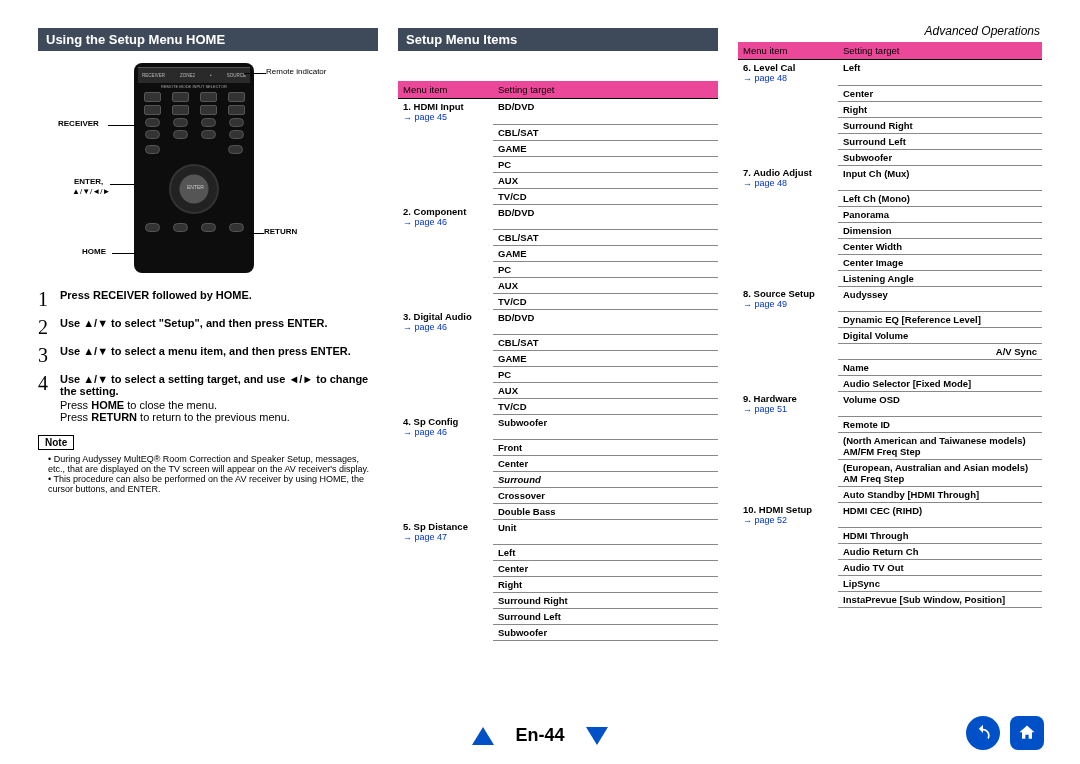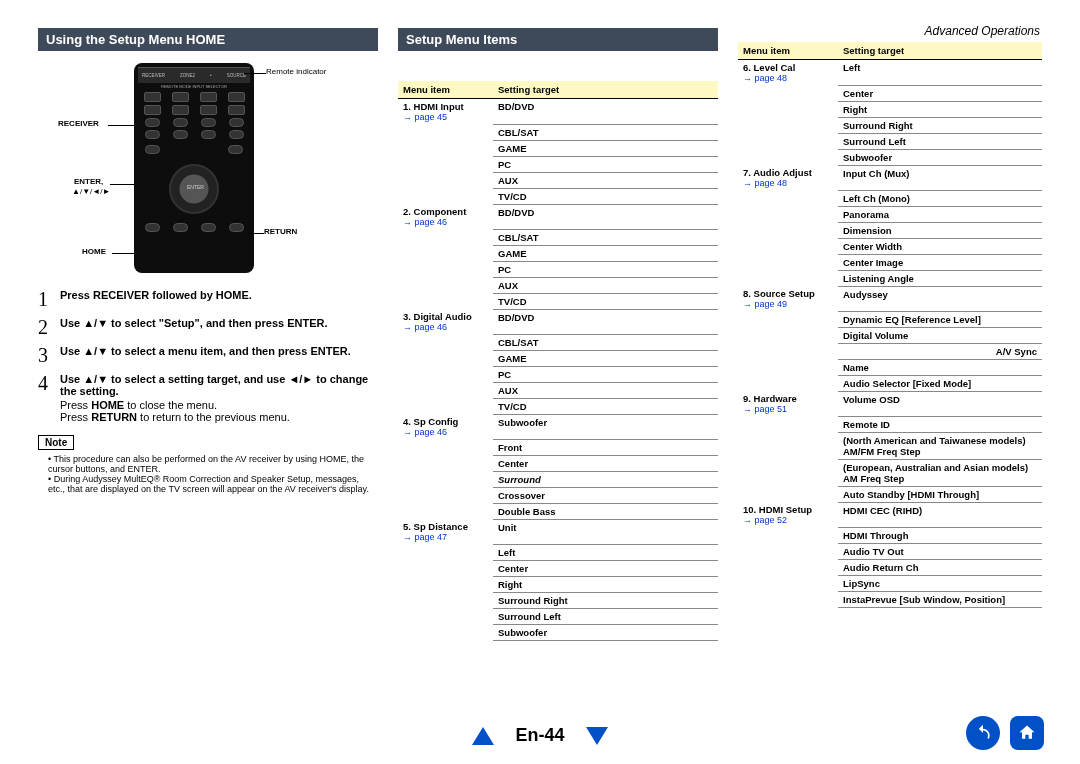--- a/index.html
+++ b/index.html
@@ -112,25 +112,25 @@
   }
   .notes { margin: 4px 0 0 0; padding-left: 10px; font-size: 9px; list-style: none; }
   .notes li::before { content: "• "; }
 
   table.menu {
     border-collapse: collapse;
     width: 100%;
     font-size: 9.5px;
   }
   table.menu th {
-    background: #fef9c3;
+    background: #ec4899;
     text-align: left;
     padding: 3px 5px;
     border-bottom: 1px solid #000;
-    font-weight: bold;
+    font-weight: normal;
   }
   table.menu td {
     border-bottom: 1px solid #888;
     padding: 2px 5px;
     vertical-align: top;
   }
   table.menu td.mi {
     border-bottom: none;
     font-weight: bold;
     white-space: nowrap;
@@ -277,22 +277,22 @@
           <div style="margin-top:2px;font-weight:normal">
             <span>Press </span><b>HOME</b><span> to close the menu.</span><br>
             <span>Press </span><b>RETURN</b><span> to return to the previous menu.</span>
           </div>
         </div>
       </div>
     </div>
 
     <div class="note-hdr">Note</div>
     <ul class="notes">
+      <li>During Audyssey MultEQ® Room Correction and Speaker Setup, messages, etc., that are displayed on the TV screen will appear on the AV receiver's display.</li>
       <li>This procedure can also be performed on the AV receiver by using HOME, the cursor buttons, and ENTER.</li>
-      <li>During Audyssey MultEQ® Room Correction and Speaker Setup, messages, etc., that are displayed on the TV screen will appear on the AV receiver's display.</li>
     </ul>
   </div>
 
   <div class="col col-b">
     <div class="bar">Setup Menu Items</div>
     <table class="menu" style="margin-top:30px">
       <tbody>
           <tr>
             <th style="width:95px">Menu item</th>
           <th>Setting target</th>
@@ -535,25 +535,25 @@
           <tr>
             <td class="mi">10. HDMI Setup<span class="page-link">→ page 52</span></td>
             <td style="font-weight: bold;">HDMI CEC (RIHD)</td>
           </tr>
           <tr>
             <td class="mi"></td>
             <td style="font-weight: bold;">HDMI Through</td>
           </tr>
           <tr>
             <td class="mi"></td>
+            <td style="font-weight: bold;">Audio Return Ch</td>
+          </tr>
+          <tr>
+            <td class="mi"></td>
             <td style="font-weight: bold;">Audio TV Out</td>
-          </tr>
-          <tr>
-            <td class="mi"></td>
-            <td style="font-weight: bold;">Audio Return Ch</td>
           </tr>
           <tr>
             <td class="mi"></td>
             <td style="font-weight: bold;">LipSync</td>
           </tr>
           <tr>
             <td class="mi"></td>
             <td style="font-weight: bold;">InstaPrevue [Sub Window, Position]</td>
           </tr>
         </tbody>

